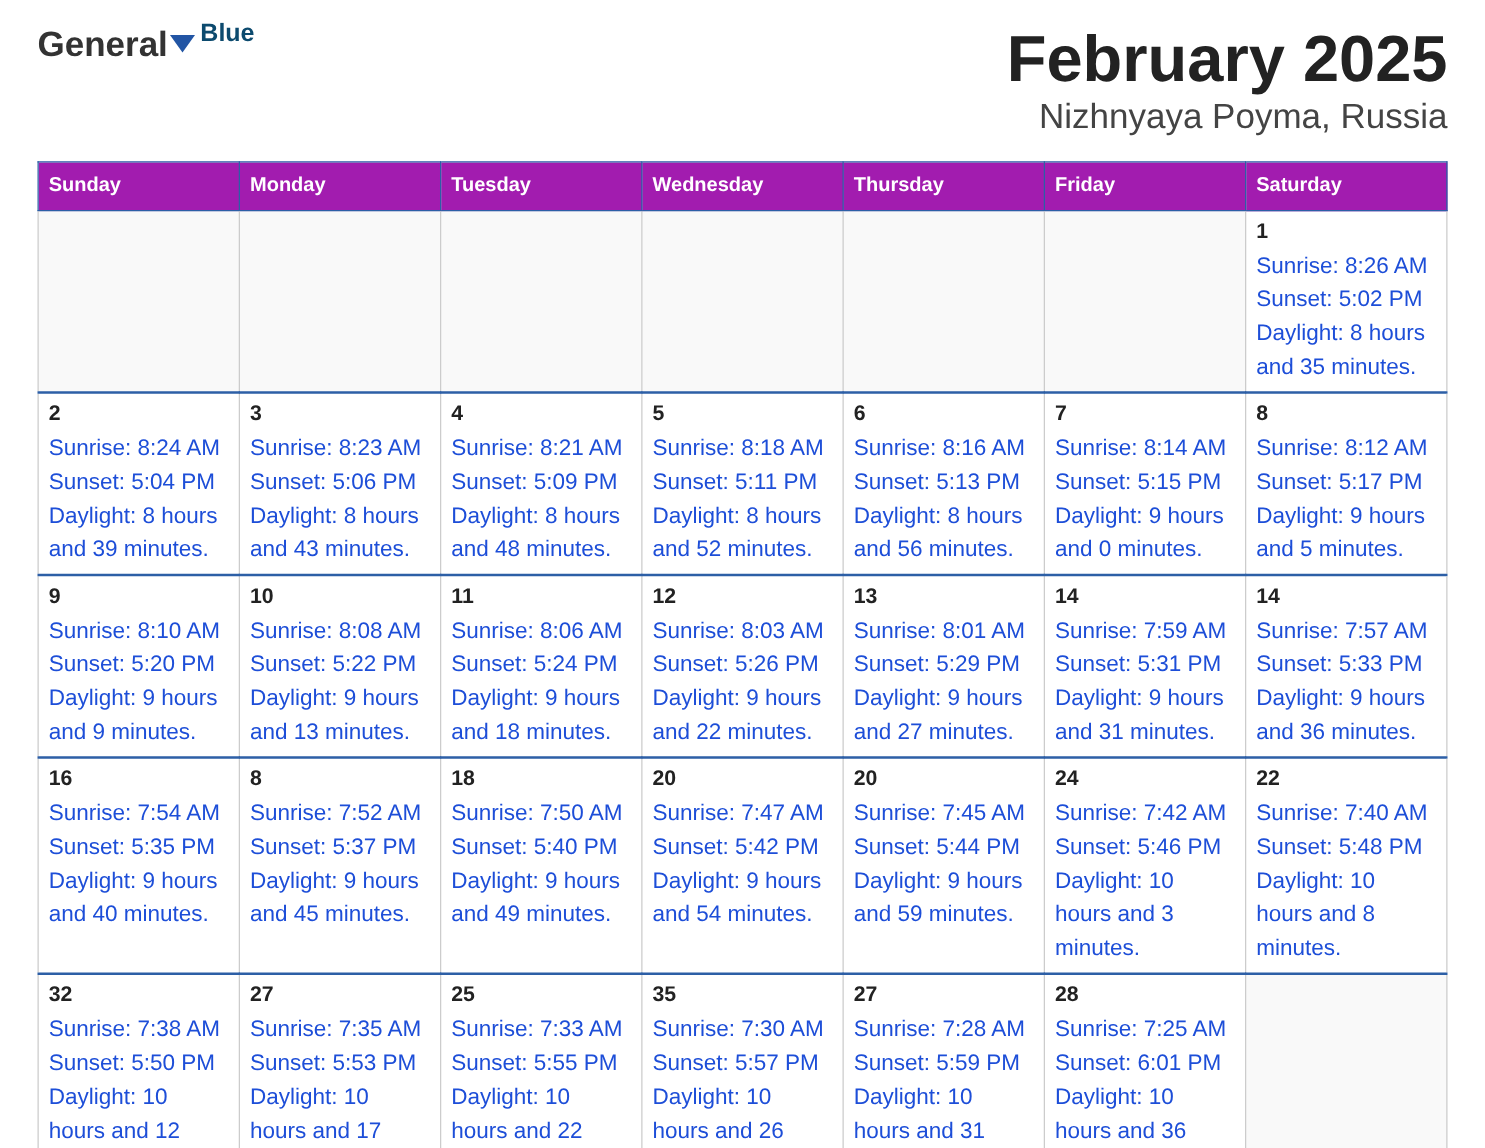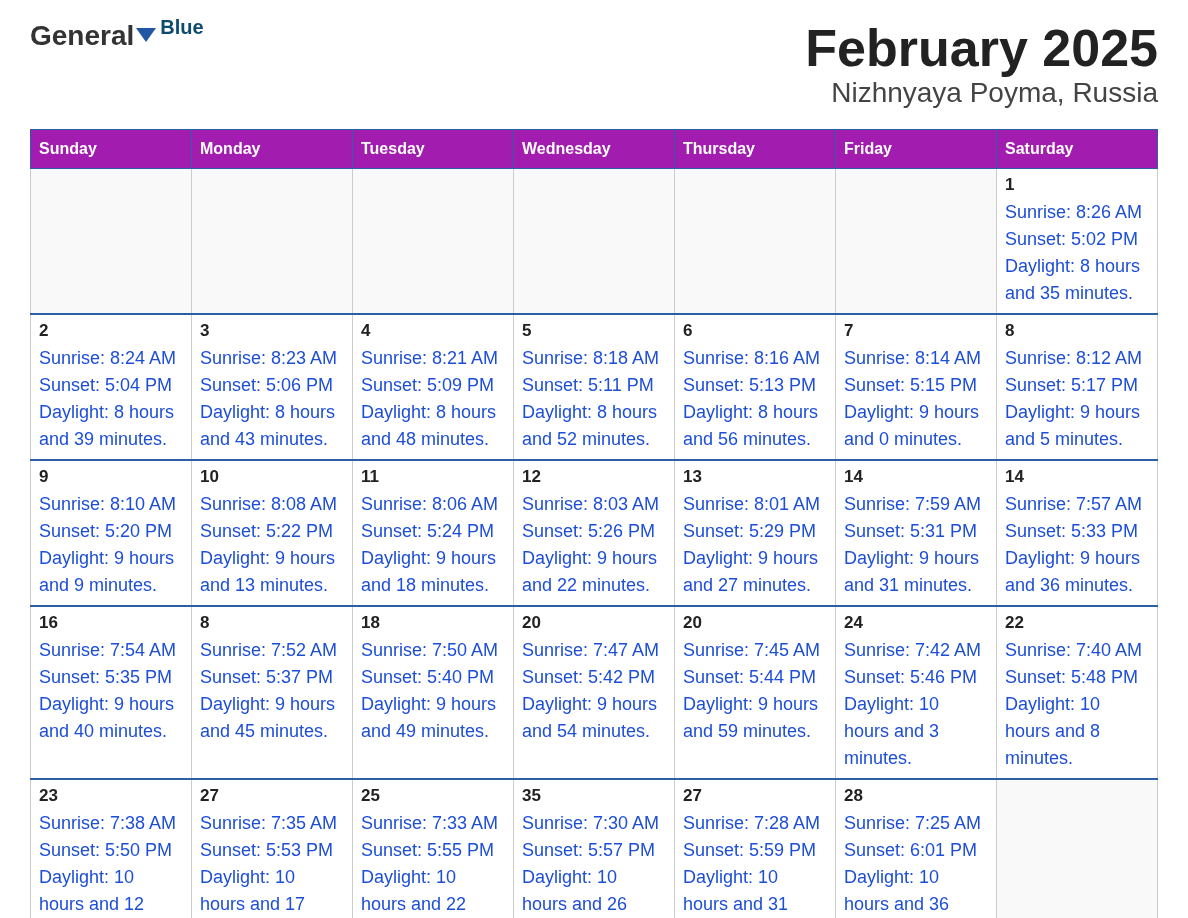--- a/index.html
+++ b/index.html
@@ -224,21 +224,21 @@
           <div class="day-number">24</div>
           <div class="day-info">Sunrise: 7:42 AM<br>Sunset: 5:46 PM<br>Daylight: 10 hours and 3 minutes.</div>
         </td>
         <td>
           <div class="day-number">22</div>
           <div class="day-info">Sunrise: 7:40 AM<br>Sunset: 5:48 PM<br>Daylight: 10 hours and 8 minutes.</div>
         </td>
       </tr>
       <tr>
         <td>
-          <div class="day-number">23</div>
+          <div class="day-number">32</div>
           <div class="day-info">Sunrise: 7:38 AM<br>Sunset: 5:50 PM<br>Daylight: 10 hours and 12 minutes.</div>
         </td>
         <td>
           <div class="day-number">27</div>
           <div class="day-info">Sunrise: 7:35 AM<br>Sunset: 5:53 PM<br>Daylight: 10 hours and 17 minutes.</div>
         </td>
         <td>
           <div class="day-number">25</div>
           <div class="day-info">Sunrise: 7:33 AM<br>Sunset: 5:55 PM<br>Daylight: 10 hours and 22 minutes.</div>
         </td>

